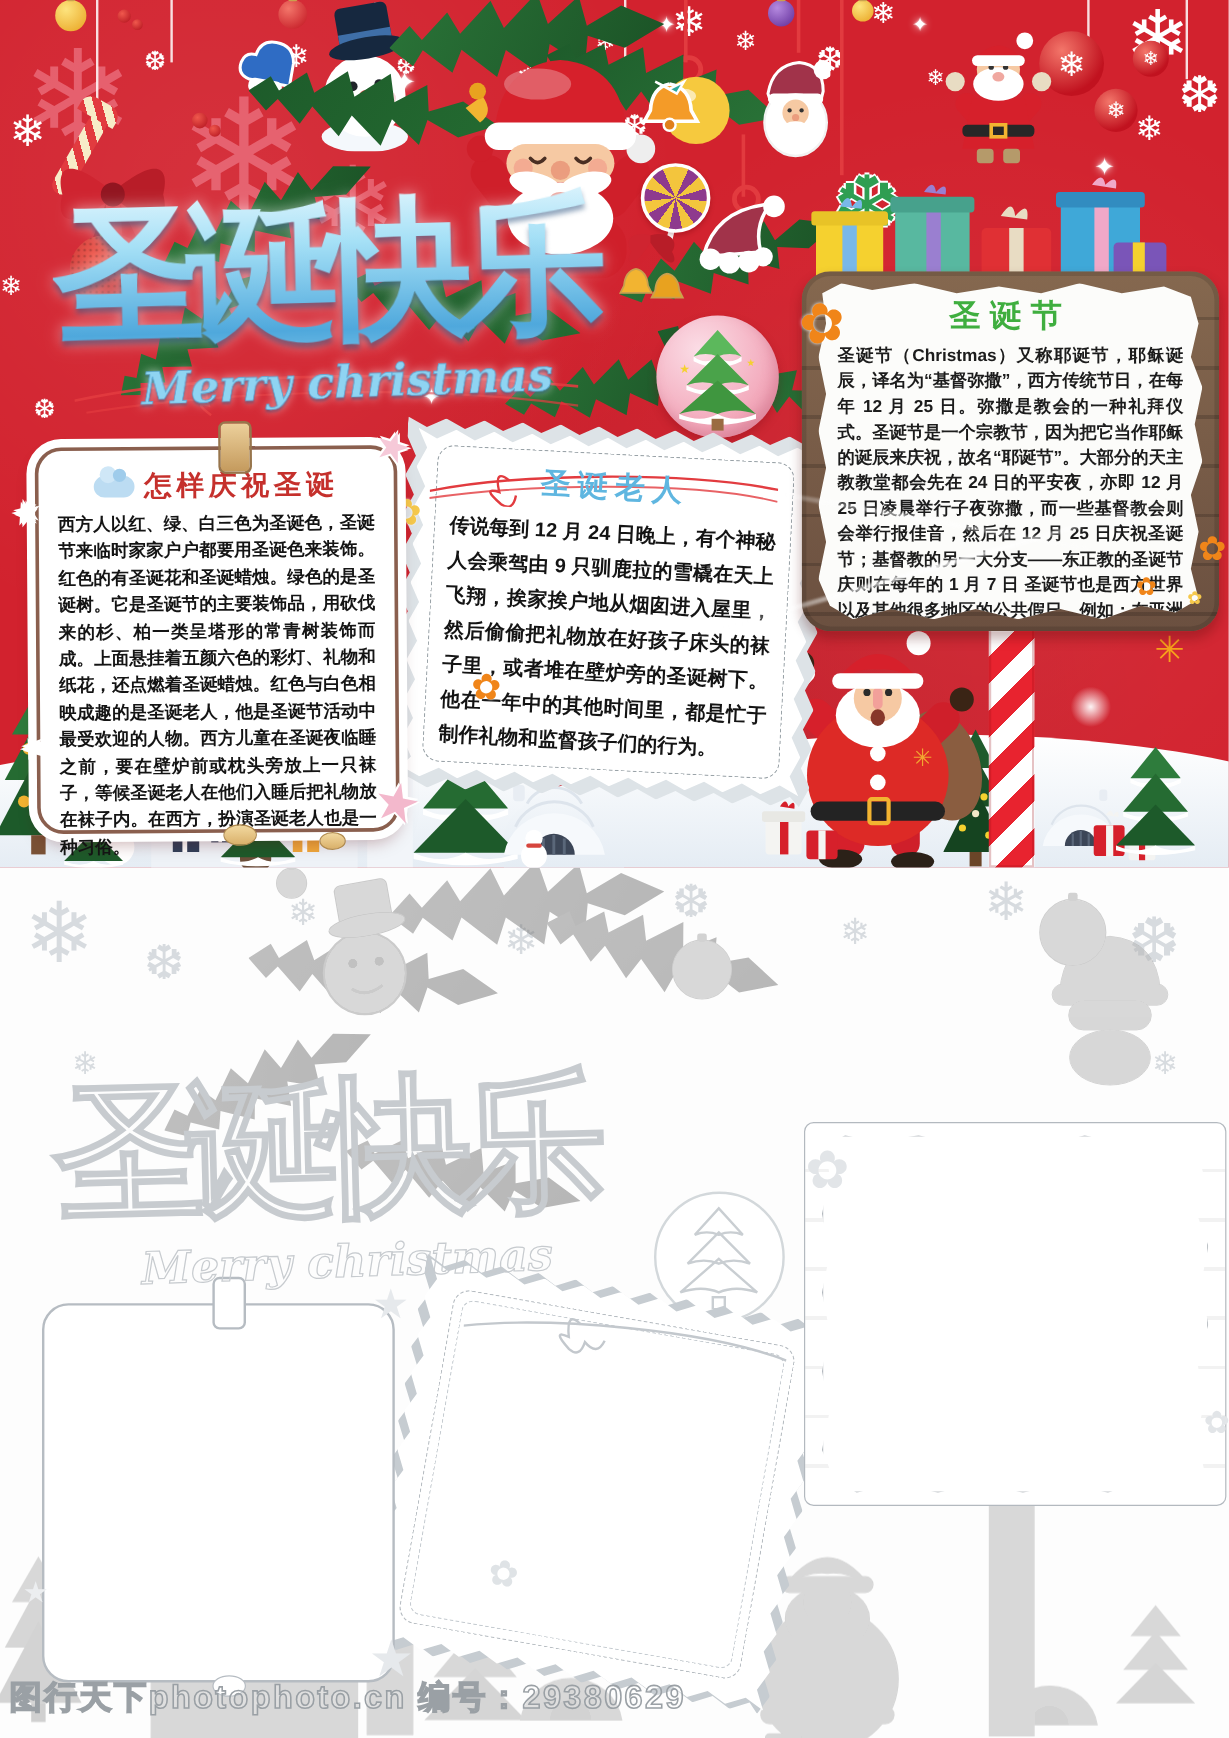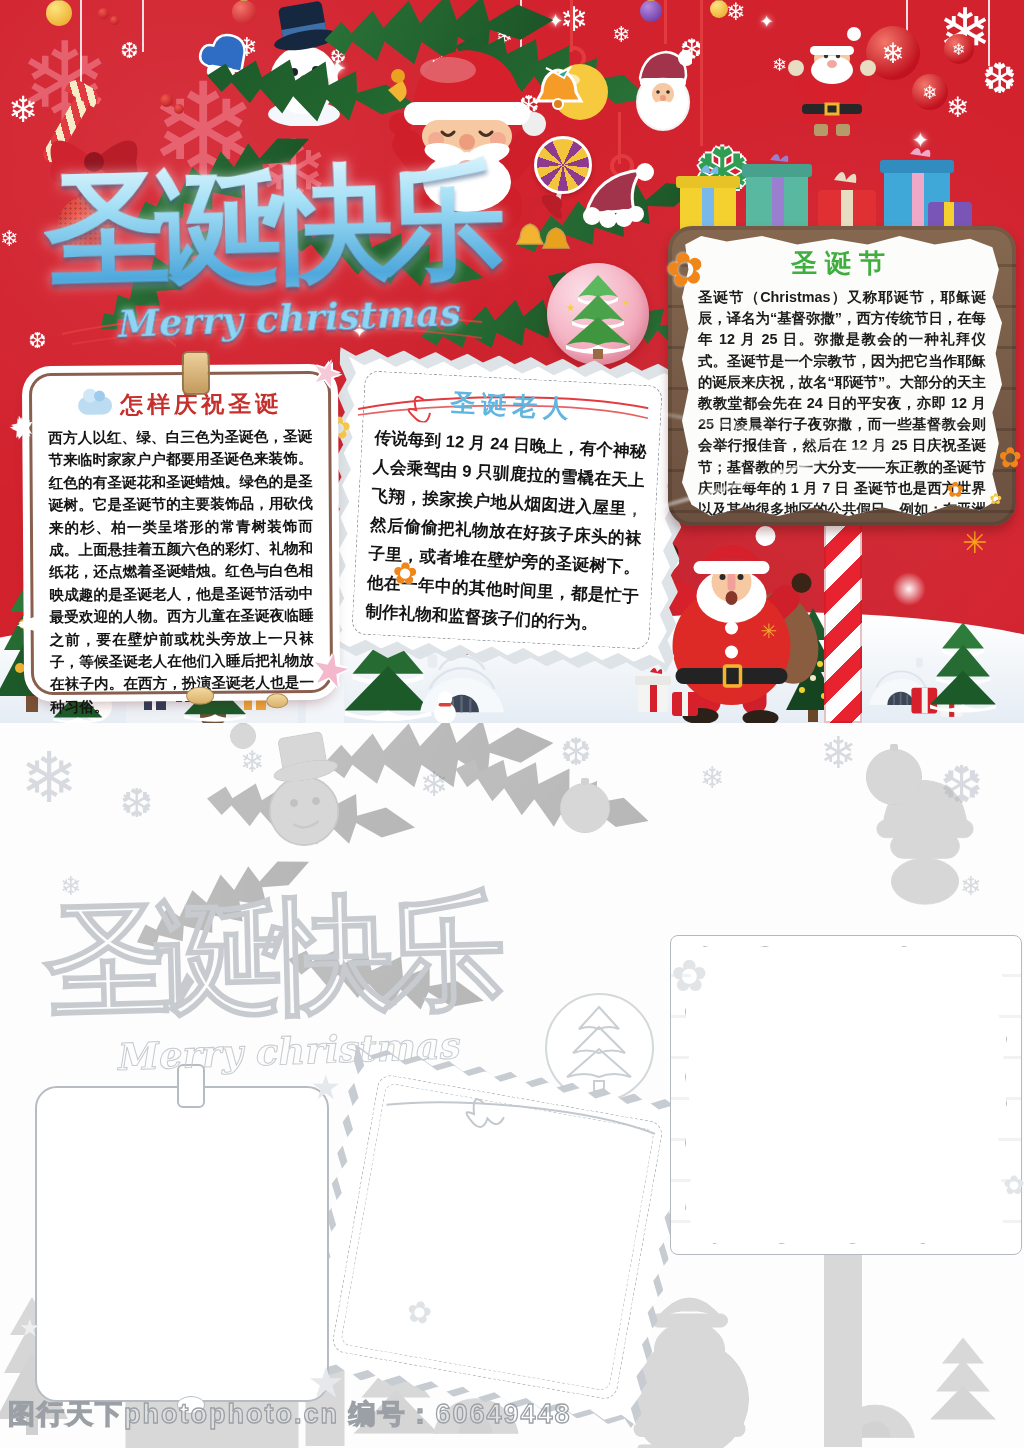--- a/index.html
+++ b/index.html
@@ -711,15 +711,15 @@
         <path d="M35 4 L56 30 L14 30 Z" fill="#c3c3c3"></path>
           <path d="M35 26 L62 58 L8 58 Z" fill="#b8b8b8"></path>
           <path d="M35 52 L68 86 L2 86 Z" fill="#adadad"></path>
       </svg>
       <svg class="abs" style="left:634px;top:144px;" width="70" height="60" viewBox="0 0 70 60">
         <rect x="4" y="18" width="30" height="30" rx="3" fill="#eee" stroke="#aaa"></rect>
           <rect x="38" y="28" width="26" height="24" rx="3" fill="#e4e4e4" stroke="#aaa"></rect>
       </svg>
     </div>
 
-    <div class="watermark" style="top:673px;left:8px;position:absolute;">图行天下photophoto.cn 编号：60649448</div>
+    <div class="watermark" style="top:673px;left:8px;position:absolute;">图行天下photophoto.cn 编号：29380629</div>
   </section>
 </div>
 
 </body></html>

